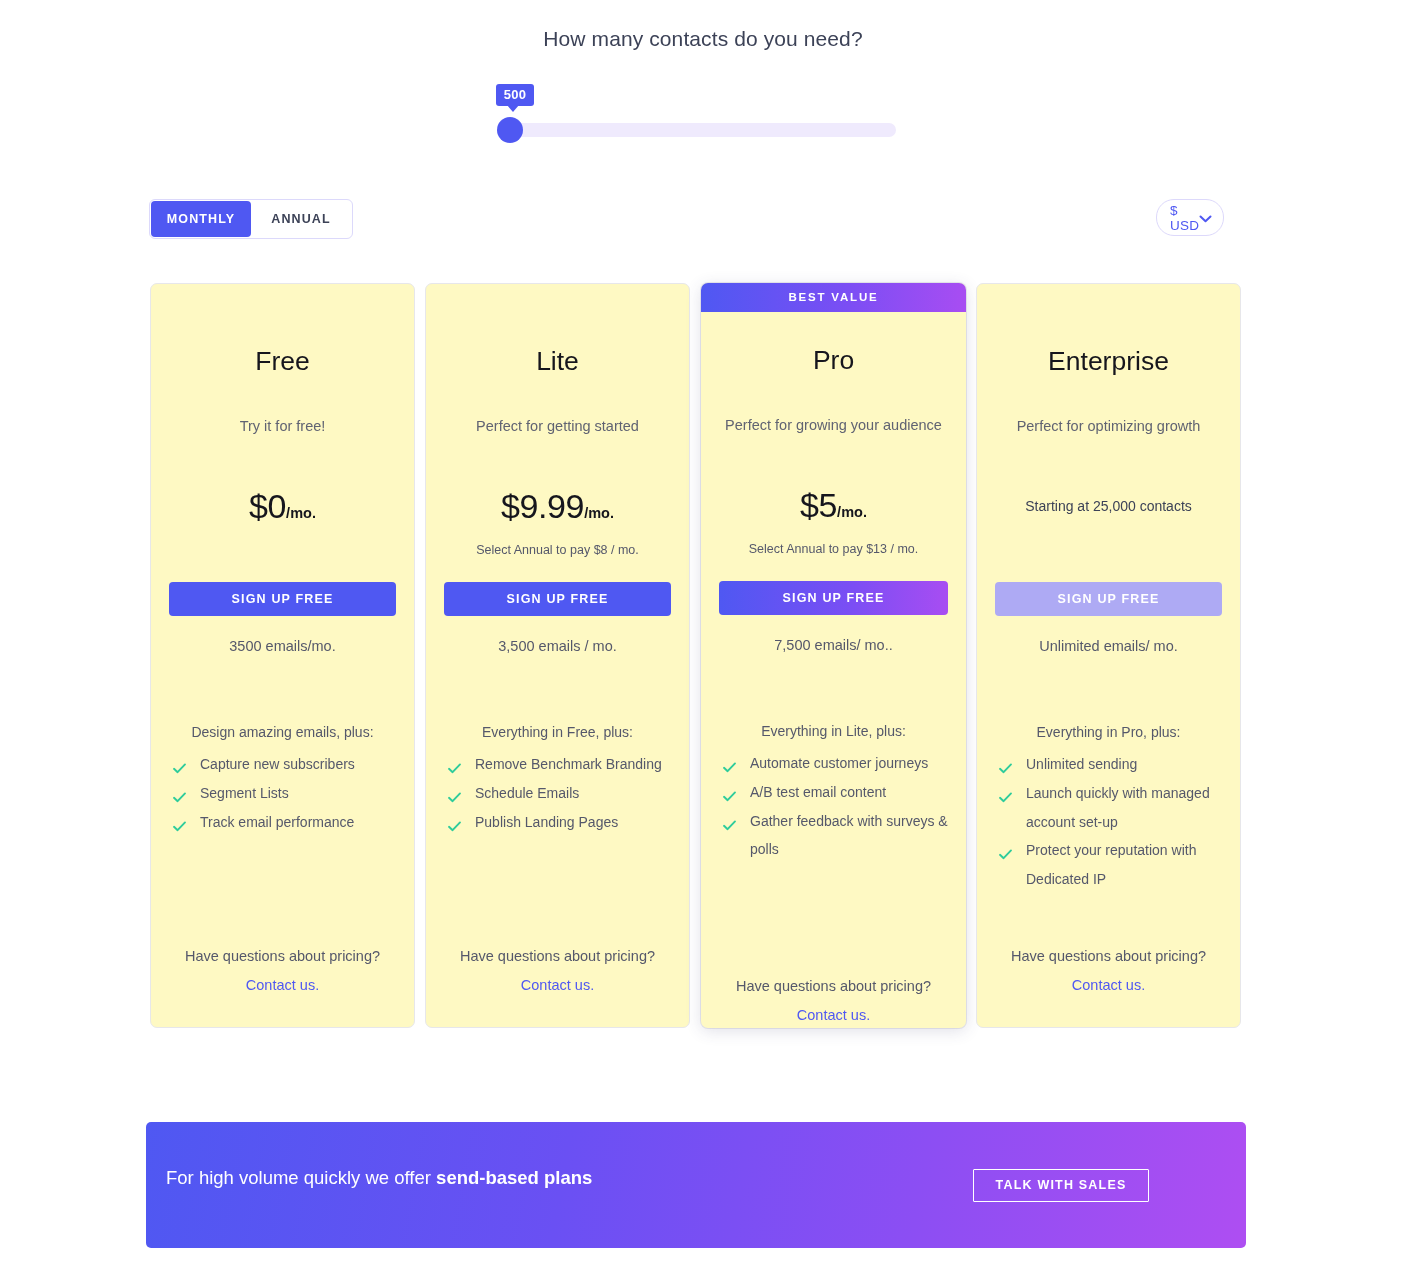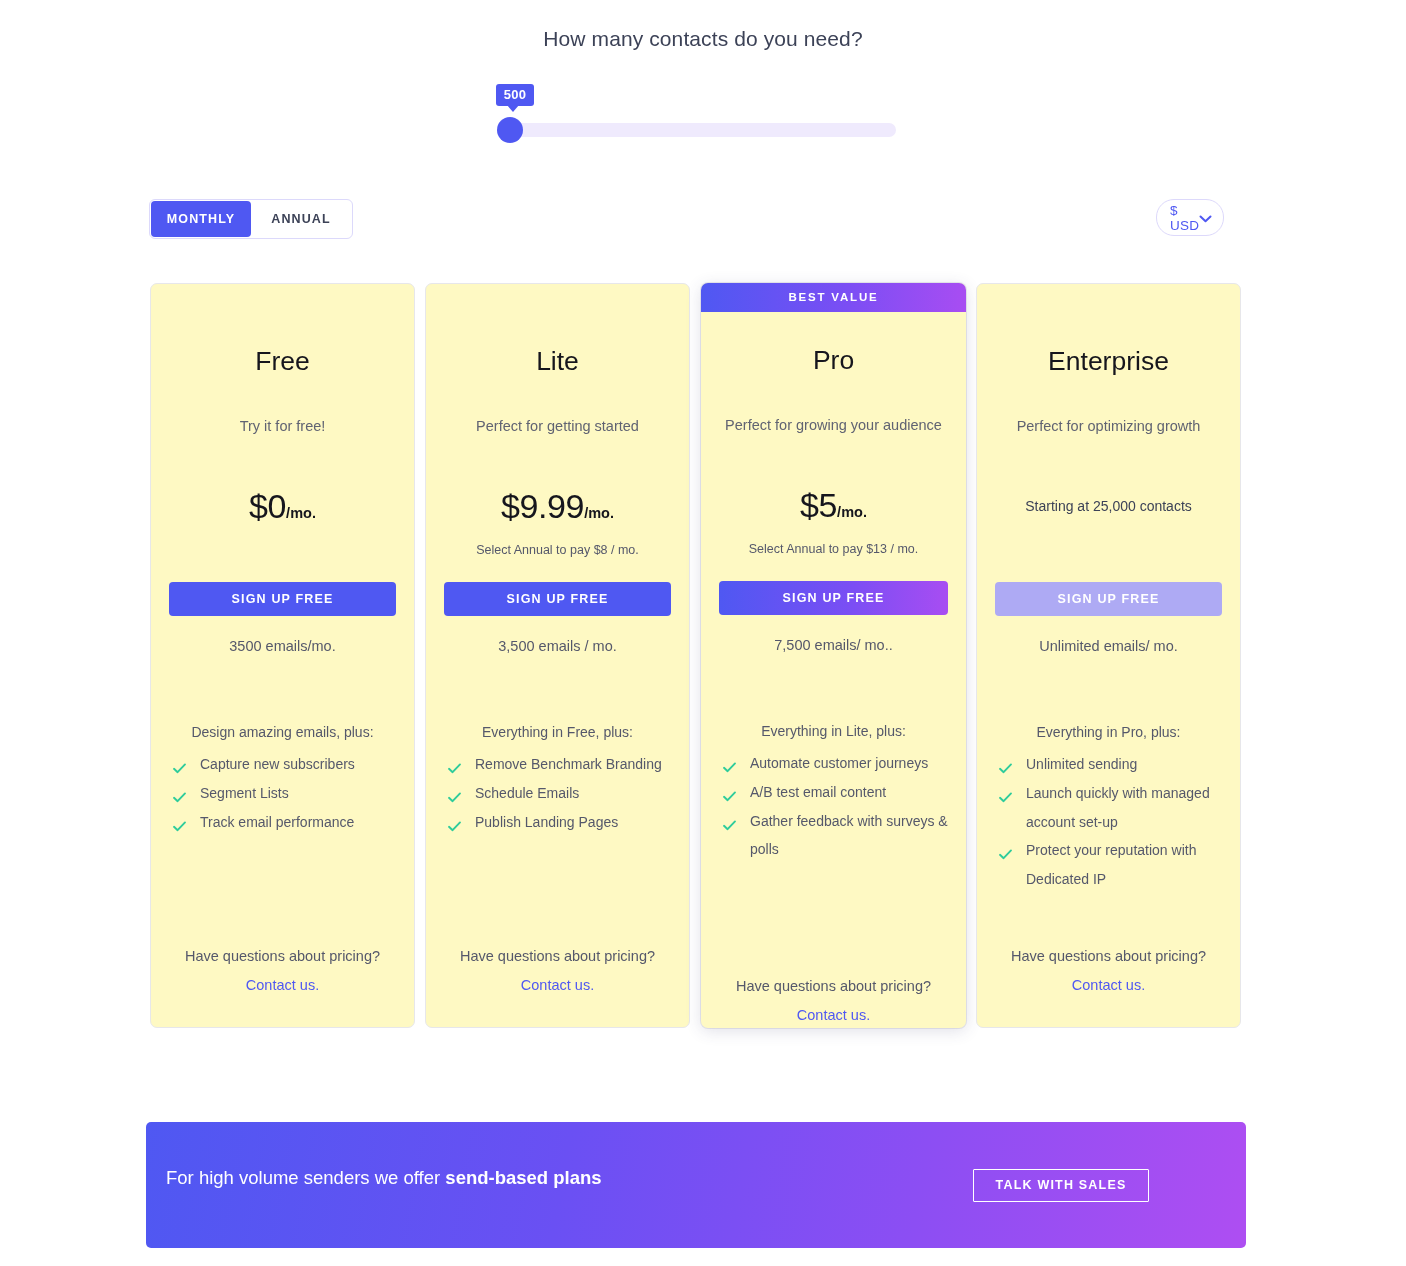--- a/index.html
+++ b/index.html
@@ -470,17 +470,17 @@
                 </svg></span><span>Protect your reputation with Dedicated IP</span></li>
         </ul>
         <div class="questions">Have questions about pricing?</div>
         <a class="contact">Contact us.</a>
       </div>
     </div>
 
   </div>
 
   <div class="banner">
-    <div class="banner-text"><span>For high volume senders we offer </span><b>send-based plans</b></div>
+    <div class="banner-text"><span>For high volume quickly we offer </span><b>send-based plans</b></div>
     <button class="banner-btn">TALK WITH SALES</button>
   </div>
 
 </div>
 
 </body></html>

